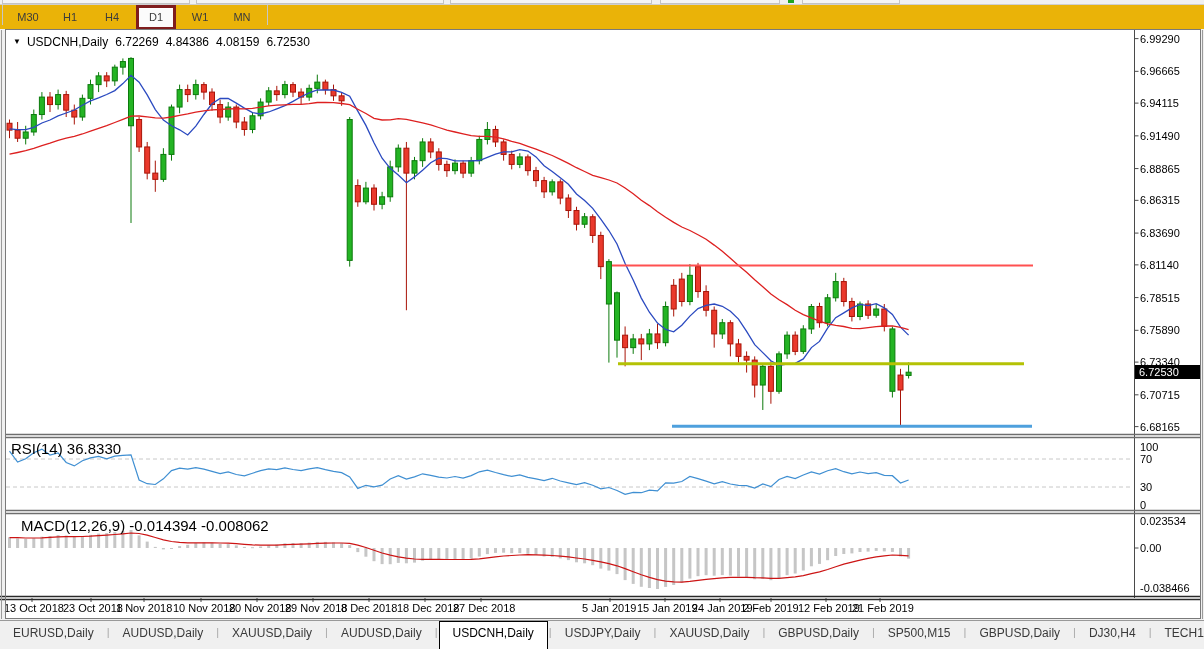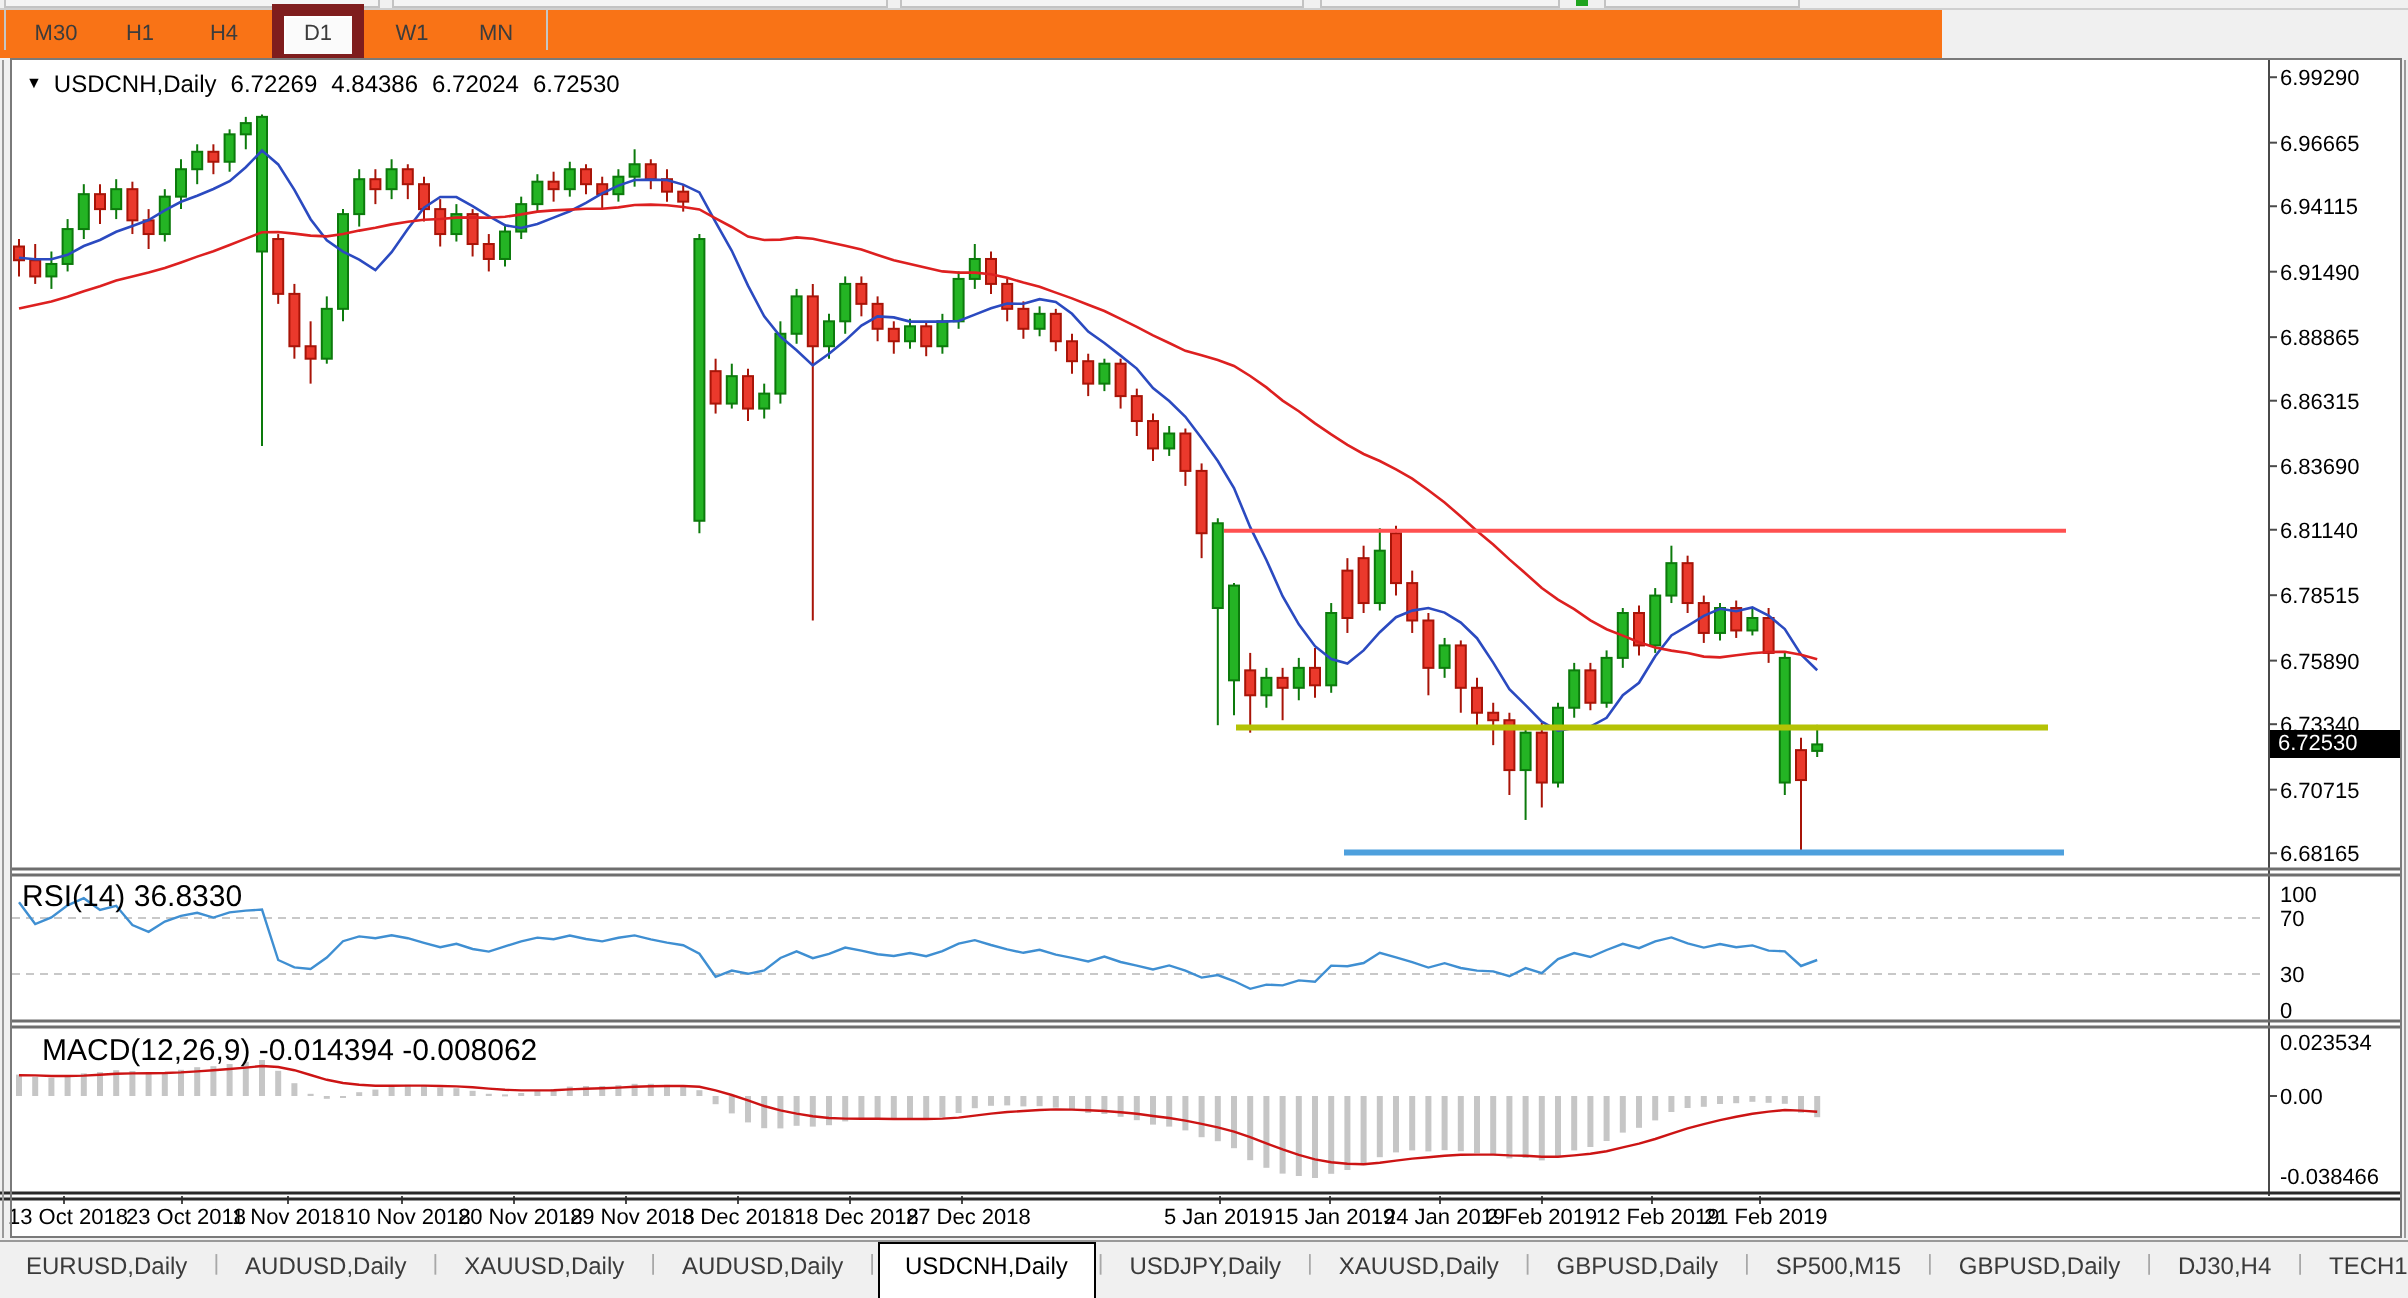--- a/index.html
+++ b/index.html
@@ -2,24 +2,24 @@
 <html><head>
 <meta charset="utf-8">
 <style>
   html,body{margin:0;padding:0;background:#e8e8e8;font-family:"Liberation Sans",sans-serif;}
   .app{position:relative;width:1204px;height:649px;background:#f0f0f0;overflow:hidden;}
   
   .top-strip{position:absolute;left:0;top:0;width:1204px;height:4px;background:#f0f0f0;border-bottom:1px solid #cfcfcf;}
   .strip-seg{position:absolute;top:0;height:3px;background:#f4f4f4;border:1px solid #c3c3c3;border-top:none;}
   .strip-green{position:absolute;top:0;height:3px;background:#1fa41f;}
   
-  .tf-toolbar{position:absolute;left:0;top:5px;width:971px;height:24px;background:#f97316;display:flex;}
+  .tf-toolbar{position:absolute;left:0;top:5px;width:1204px;height:24px;background:#eab308;display:flex;}
   .tf-sep{width:1px;height:20px;background:#c6c6c6;margin:0 4px;}
   .tf-btn{min-width:26px;height:19px;line-height:19px;text-align:center;font-size:11px;color:#3c3c3c;margin:0 3px;padding:0 4px;border:1px solid transparent;cursor:default;}
-  .tf-btn.active{background:#fbfbfb;border:6px solid #7f1d1d;box-shadow:inset 1px 1px 0 #ffffff;}
+  .tf-btn.active{background:#fbfbfb;border:3px solid #7f1d1d;box-shadow:inset 1px 1px 0 #ffffff;}
   
   #chart-svg{position:absolute;left:0;top:29px;}
   
   .chart-title{position:absolute;left:13px;top:35px;font-size:12px;color:#000;white-space:nowrap;}
   .chart-title .caret{font-size:8px;margin-right:6px;vertical-align:2px;color:#000;}
   .chart-title .seg{margin-right:7px;}
   .pane-label{position:absolute;font-size:15px;color:#000;white-space:nowrap;}
   #rsi-label{left:11px;top:440px;}
   #macd-label{left:9px;top:517px;padding-left:12px;}
   .price-tag{position:absolute;left:1135px;top:365px;width:61px;height:14px;background:#000;color:#fff;font-size:11px;line-height:14px;padding-left:4px;}
@@ -488,21 +488,21 @@
       <line x1="5" y1="510.5" x2="1200" y2="510.5" stroke="#6e6e6e" stroke-width="1.4"></line>
       <line x1="5" y1="513.5" x2="1200" y2="513.5" stroke="#6e6e6e" stroke-width="1.4"></line>
       <line x1="0" y1="596.5" x2="1200" y2="596.5" stroke="#2a2a2a" stroke-width="1.6"></line>
       <line x1="0" y1="599.5" x2="1200" y2="599.5" stroke="#2a2a2a" stroke-width="1.6"></line>
       <rect x="5.5" y="29.5" width="1195" height="589" fill="none" stroke="#7a7a7a"></rect>
       <line x1="1.5" y1="30" x2="1.5" y2="619" stroke="#9a9a9a"></line>
       <line x1="1202.5" y1="30" x2="1202.5" y2="619" stroke="#9a9a9a"></line>
     </svg>
 
   <div class="chart-title">
-    <span class="caret">▼</span><span class="seg">USDCNH,Daily</span><span class="seg">6.72269</span><span class="seg">4.84386</span><span class="seg">6.72024</span><span class="seg">6.72530</span>
+    <span class="caret">▼</span><span class="seg">USDCNH,Daily</span><span class="seg">6.72269</span><span class="seg">4.84386</span><span class="seg">4.08159</span><span class="seg">6.72530</span>
   </div>
 
   <div class="pane-label" id="rsi-label">RSI(14) 36.8330</div>
   <div class="pane-label" id="macd-label">MACD(12,26,9) -0.014394 -0.008062</div>
   <div class="price-tag">6.72530</div>
 
   <div class="tabs-bar" id="tabs-bar">
       <div class="tab">EURUSD,Daily</div>
       <span class="tab-sep">|</span>
       <div class="tab">AUDUSD,Daily</div>

